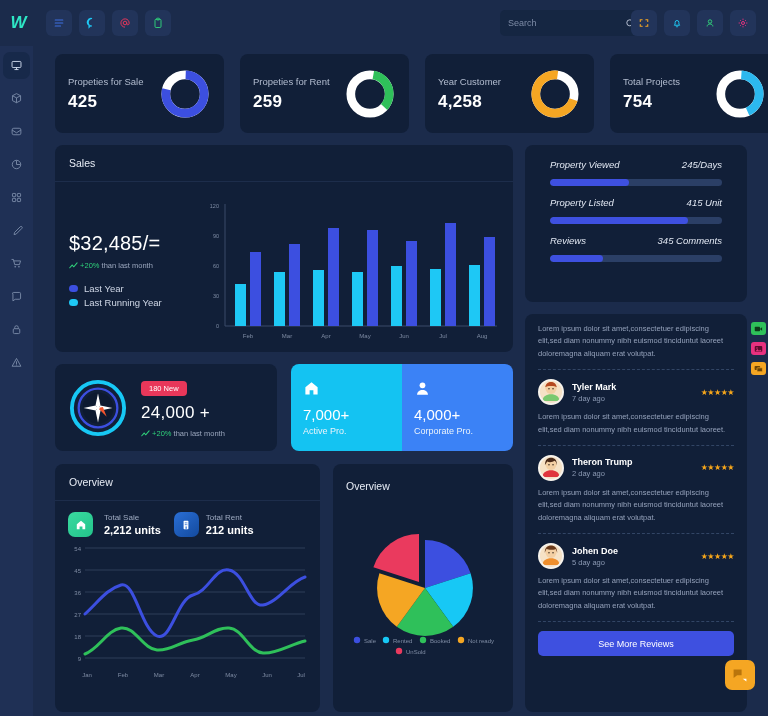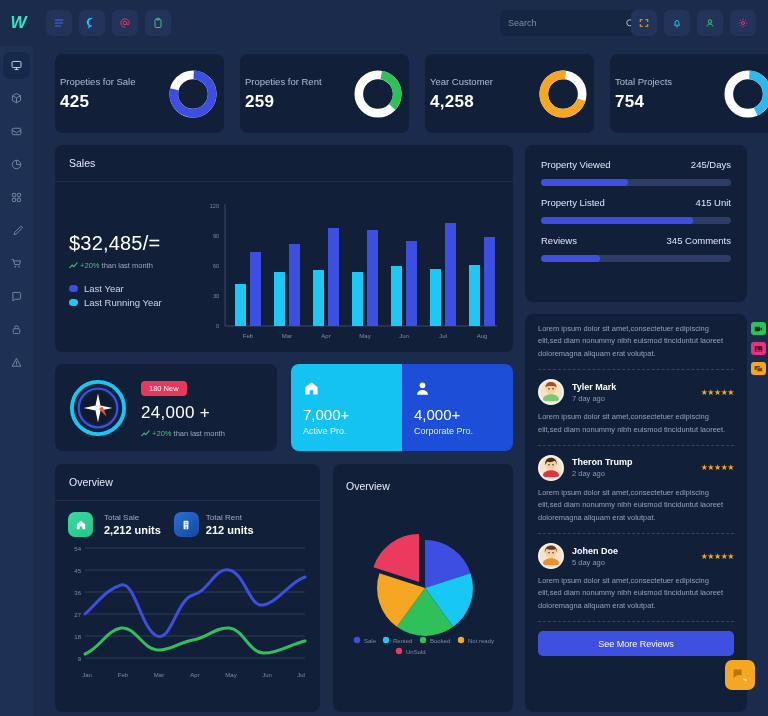--- a/index.html
+++ b/index.html
@@ -51,41 +51,41 @@
   
   .main { position: absolute; left: 33px; top: 46px; width: 735px; height: 670px; }
 
   .card { background: #111f38; border-radius: 8px; }
 
   
   .stats { position: absolute; left: 22px; top: 8px; display: flex; gap: 16px; }
   .stat-card {
     width: 169px; height: 79px; background: #111f38; border-radius: 8px;
     display: flex; align-items: center; justify-content: space-between;
-    padding: 0 5px;
+    padding: 0 13px;
   }
   .stat-label { font-size: 9.5px; color: #b3bdd0; margin-bottom: 5px; }
   .stat-value { font-size: 17px; font-weight: 700; color: #ffffff; letter-spacing: .3px; }
 
   
   .sales-card { position: absolute; left: 22px; top: 99px; width: 458px; height: 207px; }
   .card-head { height: 37px; border-bottom: 1px solid #1d2d4b; display: flex;
                align-items: center; padding: 0 14px; }
   .card-head .t { font-size: 10.5px; color: #e7ecf5; }
   .sales-body { display: flex; padding: 14px 0 0 0; height: 170px; }
   .sales-left { width: 150px; padding-left: 14px; padding-top: 36px; }
   .big-amount { font-size: 20px; color: #fff; font-weight: 400; letter-spacing: .2px; }
   .delta { font-size: 7.5px; color: #9aa6bd; margin-top: 6px; }
   .delta b { color: #2fd07a; font-weight: 400; }
   .legend { margin-top: 13px; }
   .legend div { font-size: 9.5px; color: #cfd7e6; display: flex; align-items: center; gap: 6px; margin-bottom: 3px; }
   .dot { width: 9px; height: 7px; border-radius: 5px; display: inline-block; }
 
   
-  .prog-card { position: absolute; left: 492px; top: 99px; width: 222px; height: 157px; padding: 14px 16px; }
+  .prog-card { position: absolute; left: 492px; top: 99px; width: 222px; height: 157px; padding: 14px 25px; font-style: italic; }
   .prog-row { margin-bottom: 11px; }
   .prog-top { display: flex; justify-content: space-between; font-size: 9.5px; color: #e1e7f2; margin-bottom: 9px; }
   .prog-track { height: 7px; background: #2b3f66; border-radius: 4px; overflow: hidden; }
   .prog-fill { height: 100%; background: #3e50e0; border-radius: 4px; }
 
   
   .compass-card { position: absolute; left: 22px; top: 318px; width: 222px; height: 87px;
                   display: flex; align-items: center; padding: 0 14px; gap: 14px; }
   .badge { display: inline-block; background: #e8375a; color: #fff; font-size: 7.5px;
            padding: 3px 8px; border-radius: 4px; }
@@ -473,21 +473,21 @@
   <div class="pro-card">
     <div class="pro-half" style="background:#14c3f2">
       <span>
         <svg width="17" height="17" viewBox="0 0 20 20">
             <path d="M10 2.6L2.8 8.4V17h5v-5h4.4v5h5V8.4L10 2.6z" fill="#ffffff"></path>
           </svg>
       </span>
       <div class="pro-num">7,000+</div>
       <div class="pro-sub">Active Pro.</div>
     </div>
-    <div class="pro-half" style="background:#1d4ed8">
+    <div class="pro-half" style="background:#3b82f6">
       <span>
         <svg width="17" height="17" viewBox="0 0 20 20">
             <circle cx="10" cy="6.2" r="3.4" fill="#ffffff"></circle>
             <path d="M3.6 17.4c0-3.6 2.9-5.6 6.4-5.6s6.4 2 6.4 5.6z" fill="#ffffff"></path>
           </svg>
       </span>
       <div class="pro-num">4,000+</div>
       <div class="pro-sub">Corporate Pro.</div>
     </div>
   </div>

